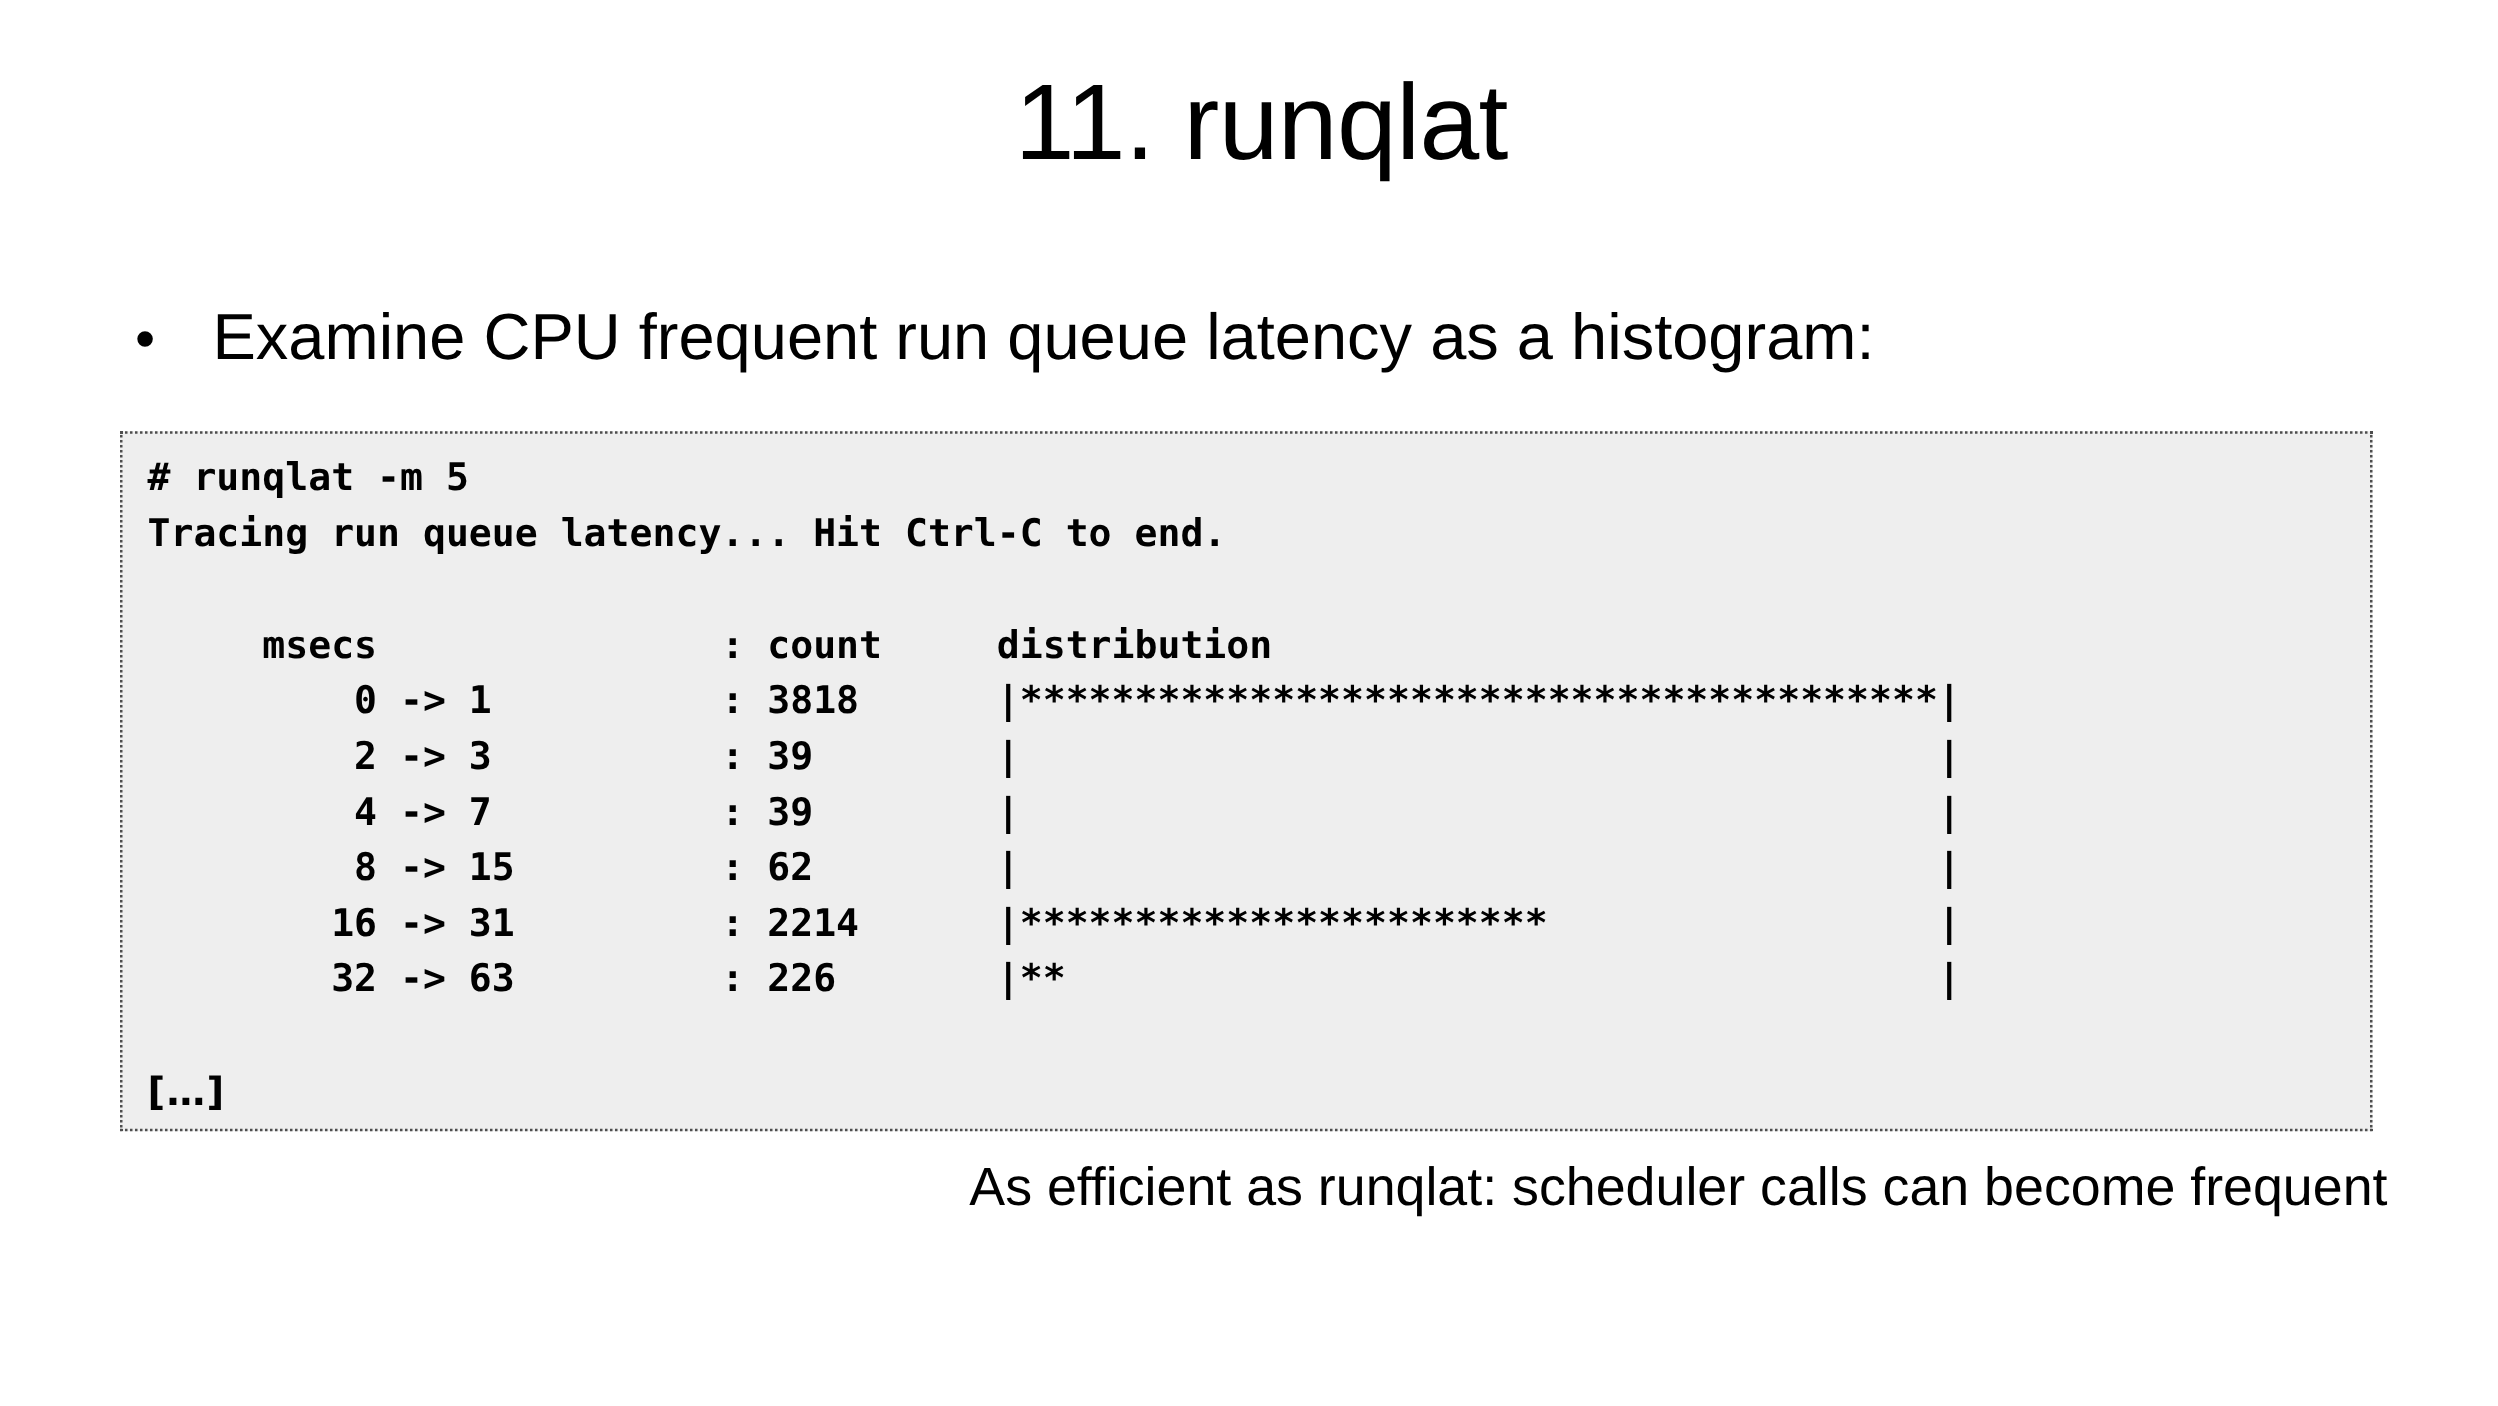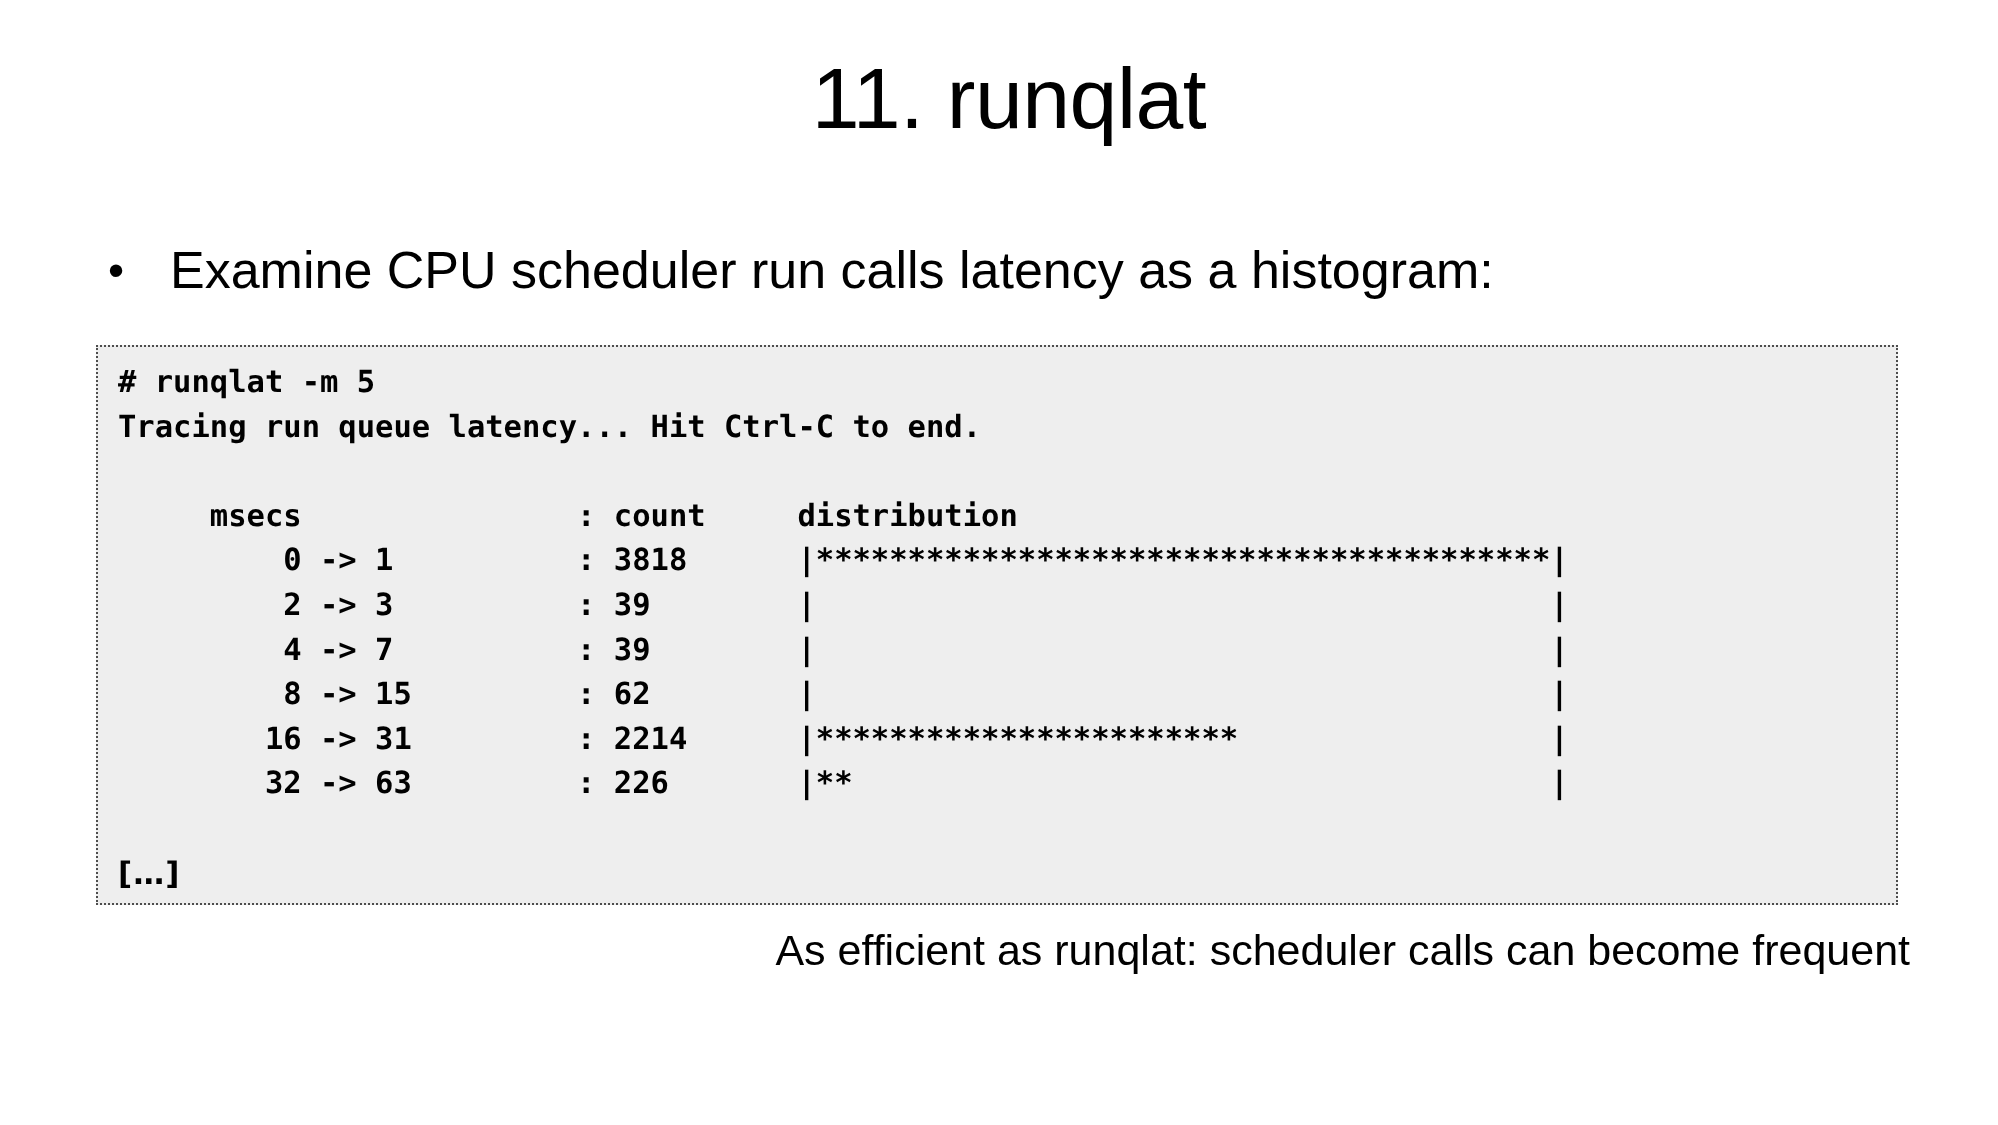--- a/index.html
+++ b/index.html
@@ -108,20 +108,20 @@
     white-space: pre;
   }
 </style>
 </head>
 <body>
 
 <div id="slide-title">11. runqlat</div>
 
 <div id="bullet-row">
   <span id="bullet-marker">•</span>
-  <span id="bullet-text">Examine CPU scheduler run calls latency as a histogram:</span>
+  <span id="bullet-text">Examine CPU frequent run queue latency as a histogram:</span>
 </div>
 
 <div id="code-block">
   <pre id="code-pre"><span class="code-line"># runqlat -m 5</span><span class="code-line">Tracing run queue latency... Hit Ctrl-C to end.</span><span class="code-line blank"> </span><span class="code-line">     msecs               : count     distribution</span><span class="code-line">         0 -&gt; 1          : 3818      |****************************************|</span><span class="code-line">         2 -&gt; 3          : 39        |                                        |</span><span class="code-line">         4 -&gt; 7          : 39        |                                        |</span><span class="code-line">         8 -&gt; 15         : 62        |                                        |</span><span class="code-line">        16 -&gt; 31         : 2214      |***********************                 |</span><span class="code-line">        32 -&gt; 63         : 226       |**                                      |</span><span class="code-line blank"> </span><span class="code-line" id="trailing-line">[…]</span></pre>
 </div>
 
 <div id="caption">As efficient as runqlat: scheduler calls can become frequent</div>
 
 </body></html>

